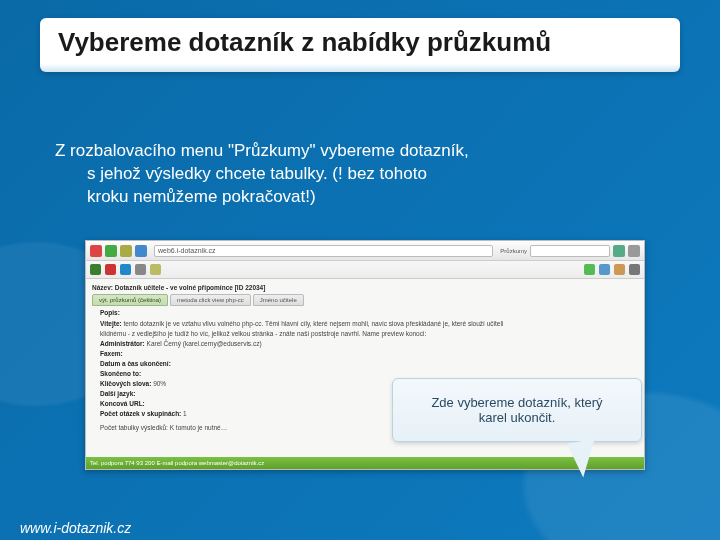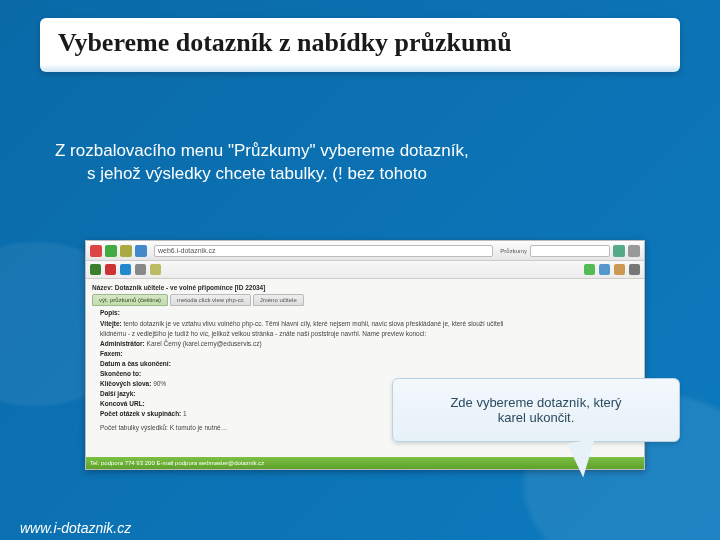--- a/index.html
+++ b/index.html
@@ -18,21 +18,20 @@
       linear-gradient(135deg, #0a6aa8 0%, #0d7abf 100%);
   }
   .title-bar {
     position: absolute;
     left: 40px; top: 18px;
     width: 640px;
     background: linear-gradient(180deg, #ffffff 0%, #ffffff 85%, #cde5f3 100%);
     border-radius: 6px;
     padding: 10px 18px 14px 18px;
     box-shadow: 0 2px 6px rgba(0,0,0,0.2);
-    font-family: Liberation Serif, serif;
   }
   .title-bar h1 {
     font-size: 26px;
     font-weight: bold;
     color: #1a1a1a;
     line-height: 1.15;
   }
   .body-text {
     position: absolute;
     left: 55px; top: 140px;
@@ -104,21 +103,21 @@
   .ss-status {
     position: absolute; bottom: 0; left: 0; right: 0;
     height: 12px;
     background: linear-gradient(#7bbf43,#5fa12b);
     font-size: 6px; color: #fff;
     display: flex; align-items: center; padding: 0 4px;
   }
   .callout {
     position: absolute;
     left: 392px; top: 378px;
-    width: 288px; height: 64px;
+    width: 250px; height: 64px;
     background: linear-gradient(180deg,#f3f8fc 0%, #e7f1f8 100%);
     border: 1px solid #b9d2e4;
     border-radius: 6px;
     display: flex; flex-direction: column;
     align-items: center; justify-content: center;
     font-size: 13px; color: #2b4a61;
     box-shadow: 0 2px 4px rgba(0,0,0,0.15);
   }
   .callout-tail {
     position: absolute;
@@ -140,20 +139,21 @@
 
 <div class="bg-swirl"></div>
 
 <div class="title-bar">
   <h1>Vybereme dotazník z nabídky průzkumů</h1>
 </div>
 
 <div class="body-text">
   <span>Z rozbalovacího menu "Průzkumy" vybereme dotazník,</span>
   <span class="indent">s jehož výsledky chcete tabulky. (! bez tohoto</span>
+  <span class="indent">kroku  nemůžeme pokračovat!)</span>
 </div>
 
 <div class="screenshot">
   <div class="ss-toolbar1">
     <span class="ticon" style="background:#d44"></span>
     <span class="ticon" style="background:#4a4"></span>
     <span class="ticon" style="background:#aa4"></span>
     <span class="ticon" style="background:#48c"></span>
     <div class="ss-urlbox">
       <span>web6.i-dotaznik.cz</span>

